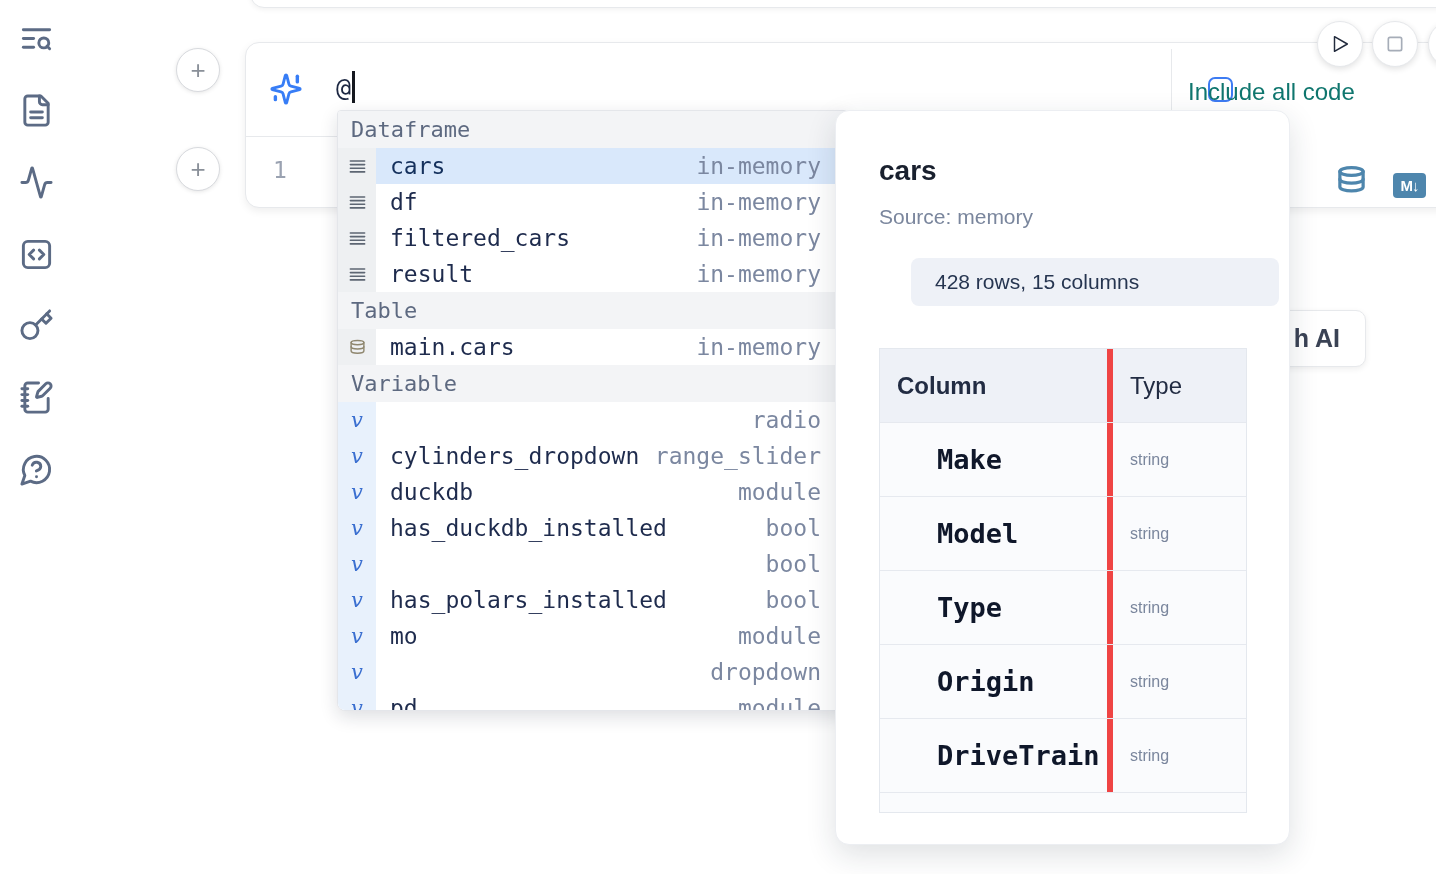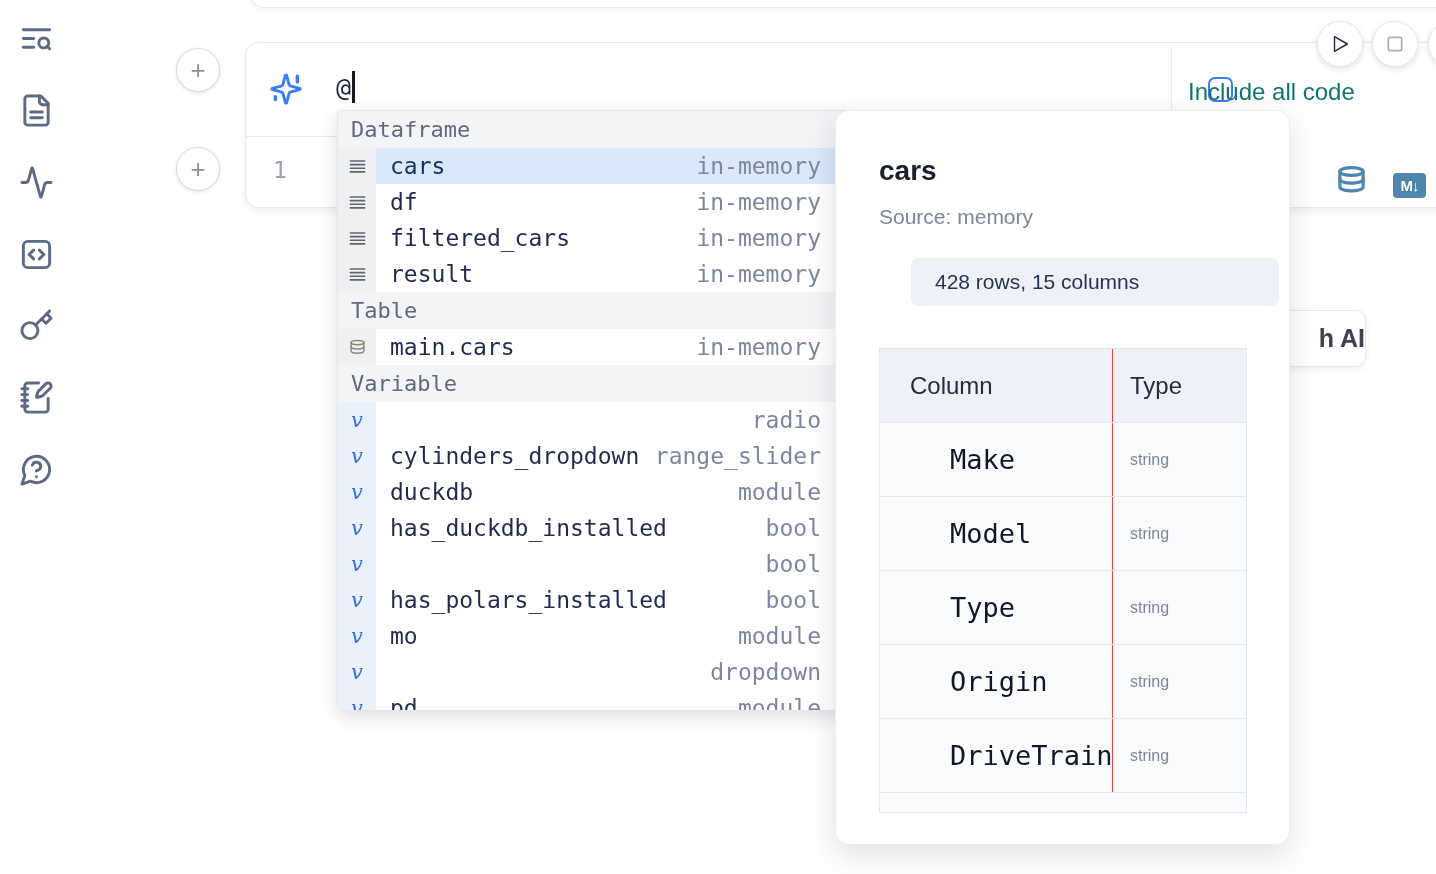--- a/index.html
+++ b/index.html
@@ -77,31 +77,31 @@
              box-shadow:0 10px 30px rgba(30,40,60,.14); }
   #pv-title { position:absolute; left:43px; top:44px; font-size:28px; font-weight:bold; color:#19202e; }
   #pv-source { position:absolute; left:43px; top:94px; font-size:21px; color:#7a869d; }
   #pv-badge { position:absolute; left:43px; top:147px; width:368px; height:48px; background:#eef1f7;
               border-radius:8px; display:flex; align-items:center; padding-left:24px;
               font-size:21px; color:#263550;margin-left:32px; }
   #pv-tablewrap { position:absolute; left:43px; top:237px; width:368px; height:465px; overflow:hidden;
                   border:1px solid #e4e8ee; }
   .pv-row { display:flex; height:74px; border-bottom:1px solid #e6e9ef; background:#fafbfd; }
   .pv-row.header { background:#eef1f7; }
-  .pv-c1 { width:233px; flex:0 0 233px; border-right:1px solid #ef4444; display:flex; align-items:center; padding-left:30px; }
+  .pv-c1 { width:233px; flex:0 0 233px; border-right:6px solid #ef4444; display:flex; align-items:center; padding-left:17px;font-weight:bold; }
   .pv-c2 { flex:1; display:flex; align-items:center; padding-left:17px; }
   .pv-row.header .pv-c1, .pv-row.header .pv-c2 { font-size:24px; color:#222c43; }
   .pv-colname { font-family:"DejaVu Sans Mono",monospace; font-size:27px; color:#0f172a;margin-left:40px; }
   .pv-type { font-size:16px; color:#7a869d; }
 
   
   #ai-card { left:1252px; top:310px; width:114px; height:57px; background:#fff;
              border:1px solid #e7e9ec; border-radius:10px; box-shadow:0 2px 6px rgba(0,0,0,.07);
              z-index:2; display:flex; align-items:center; justify-content:flex-end;
-             font-size:25px; font-weight:bold; color:#3a4254; }
+             padding-right:25px; font-size:25px; font-weight:bold; color:#3a4254; }
 </style>
 </head>
 <body>
 
 <div id="stage">
 
   <div class="side-icon" style="top:19px">
     <svg viewBox="0 0 24 24" fill="none" stroke="currentColor" stroke-width="2" stroke-linecap="round" stroke-linejoin="round">
         <path d="M21 6H3"></path>
         <path d="M10 12H3"></path>

